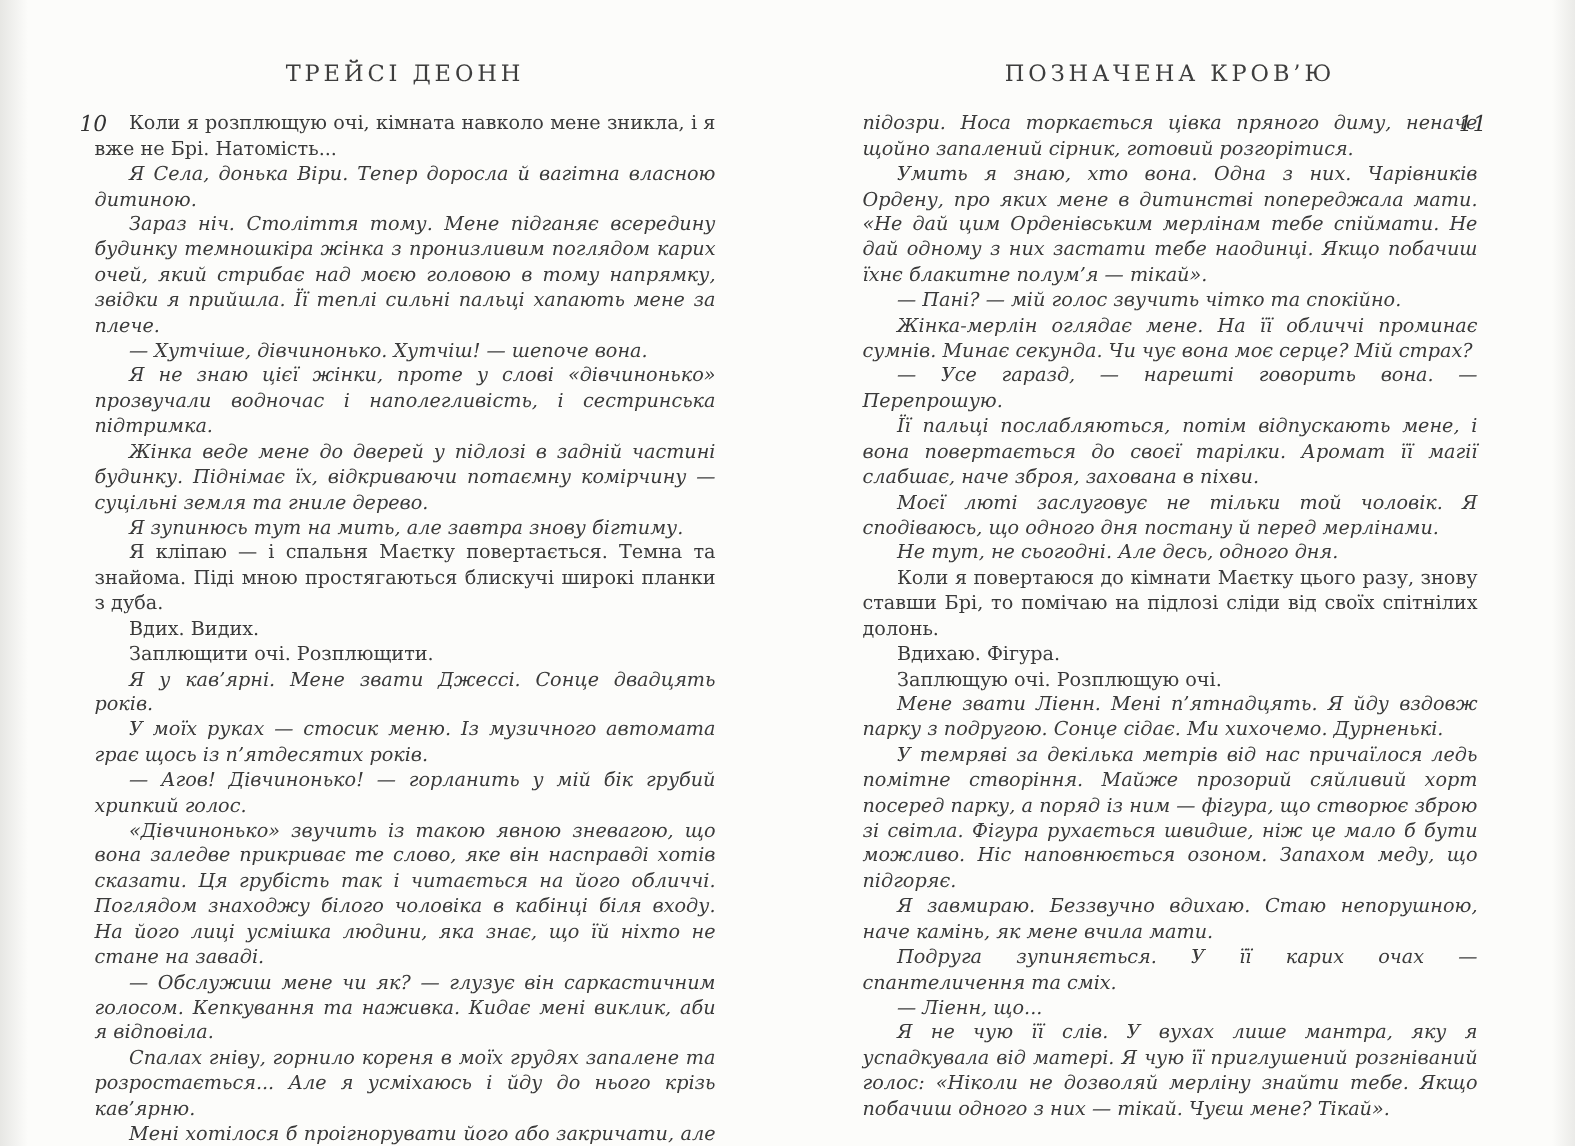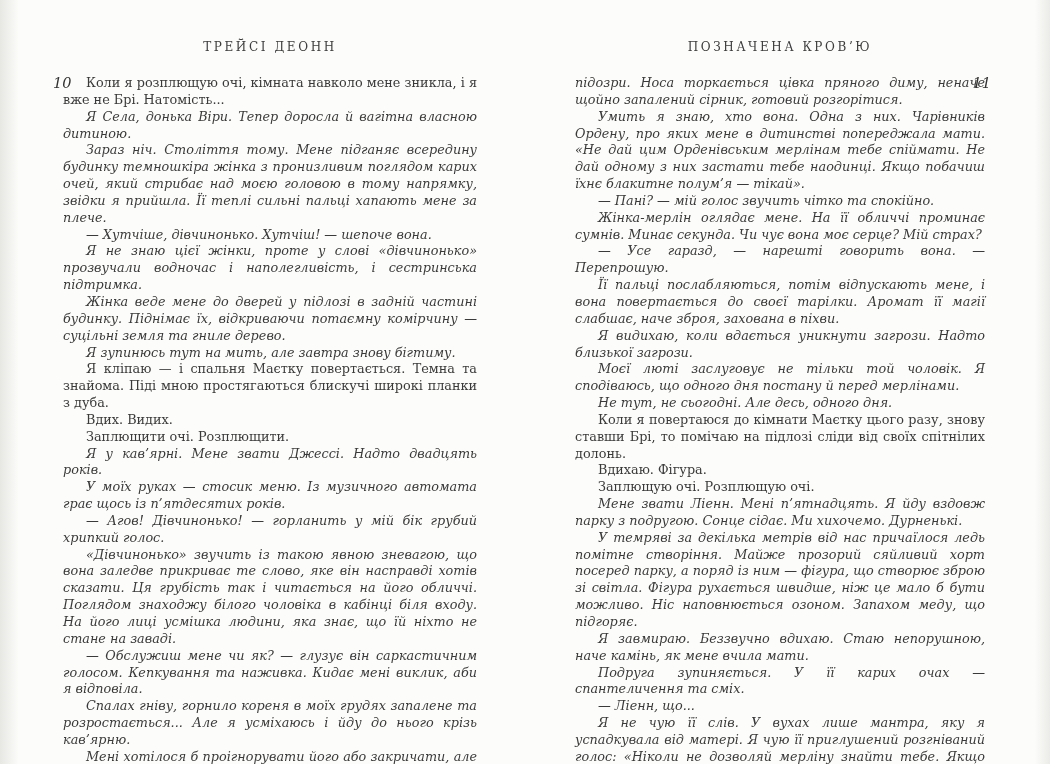--- a/index.html
+++ b/index.html
@@ -17,21 +17,21 @@
   .edge-right { right: 0; width: 18px; background: linear-gradient(to left,  rgba(120,120,112,0.13), rgba(120,120,112,0) 85%); }
 
   .page { position: absolute; top: 40px; }
   .page-left  { left: 63px;  width: 414px; }
   .page-right { left: 575px; width: 410px; }
 
   .running-head { position: relative; height: 16px; margin-bottom: 19px; }
   .head-title {
     position: absolute; left: 0; right: 0;
     text-align: center;
-    font-size: 12px;
+    font-size: 15px;
     letter-spacing: 2.6px;
     color: #3d3d3d;
     white-space: nowrap;
   }
   .page-num {
     position: absolute; top: -1px;
     font-style: italic;
     font-size: 14.5px;
     color: #333;
     margin-top: 36px;
@@ -64,21 +64,21 @@
         <p class="para">Коли я розплющую очі, кімната навколо мене зникла, і я вже не Брі. Натомість...</p>
         <p class="para italic">Я Села, донька Віри. Тепер доросла й вагітна власною дитиною.</p>
         <p class="para italic">Зараз ніч. Століття тому. Мене підганяє всередину будинку темношкіра жінка з пронизливим поглядом карих очей, який стрибає над моєю головою в тому напрямку, звідки я прийшла. Її теплі сильні пальці хапають мене за плече.</p>
         <p class="para italic">— Хутчіше, дівчинонько. Хутчіш! — шепоче вона.</p>
         <p class="para italic">Я не знаю цієї жінки, проте у слові «дівчинонько» прозвучали водночас і наполегливість, і сестринська підтримка.</p>
         <p class="para italic">Жінка веде мене до дверей у підлозі в задній частині будинку. Піднімає їх, відкриваючи потаємну комірчину — суцільні земля та гниле дерево.</p>
         <p class="para italic">Я зупинюсь тут на мить, але завтра знову бігтиму.</p>
         <p class="para">Я кліпаю — і спальня Маєтку повертається. Темна та знайома. Піді мною простягаються блискучі широкі планки з дуба.</p>
         <p class="para">Вдих. Видих.</p>
         <p class="para">Заплющити очі. Розплющити.</p>
-        <p class="para italic">Я у кав’ярні. Мене звати Джессі. Надто двадцять років.</p>
+        <p class="para italic">Я у кав’ярні. Мене звати Джессі. Сонце двадцять років.</p>
         <p class="para italic">У моїх руках — стосик меню. Із музичного автомата грає щось із п’ятдесятих років.</p>
         <p class="para italic">— Агов! Дівчинонько! — горланить у мій бік грубий хрипкий голос.</p>
         <p class="para italic">«Дівчинонько» звучить із такою явною зневагою, що вона заледве прикриває те слово, яке він насправді хотів сказати. Ця грубість так і читається на його обличчі. Поглядом знаходжу білого чоловіка в кабінці біля входу. На його лиці усмішка людини, яка знає, що їй ніхто не стане на заваді.</p>
         <p class="para italic">— Обслужиш мене чи як? — глузує він саркастичним голосом. Кепкування та наживка. Кидає мені виклик, аби я відповіла.</p>
         <p class="para italic">Спалах гніву, горнило кореня в моїх грудях запалене та розростається... Але я усміхаюсь і йду до нього крізь кав’ярню.</p>
         <p class="para italic">Мені хотілося б проігнорувати його або закричати, але я не можу. Не тут, не сьогодні. Але десь, одного дня.</p>
       </div>
   </section>
 
   <section class="page page-right">
@@ -86,21 +86,20 @@
       <span class="head-title">ПОЗНАЧЕНА КРОВ’Ю</span>
       <span class="page-num num-right">11</span>
     </header>
     <div class="body-text">
         <p class="para italic no-indent">підозри. Носа торкається цівка пряного диму, неначе щойно запалений сірник, готовий розгорітися.</p>
         <p class="para italic">Умить я знаю, хто вона. Одна з них. Чарівників Ордену, про яких мене в дитинстві попереджала мати. «Не дай цим Орденівським мерлінам тебе спіймати. Не дай одному з них застати тебе наодинці. Якщо побачиш їхнє блакитне полум’я — тікай».</p>
         <p class="para italic">— Пані? — мій голос звучить чітко та спокійно.</p>
         <p class="para italic">Жінка-мерлін оглядає мене. На її обличчі проминає сумнів. Минає секунда. Чи чує вона моє серце? Мій страх?</p>
         <p class="para italic">— Усе гаразд, — нарешті говорить вона. — Перепрошую.</p>
         <p class="para italic">Її пальці послабляються, потім відпускають мене, і вона повертається до своєї тарілки. Аромат її магії слабшає, наче зброя, захована в піхви.</p>
-        <p class="para italic">Я видихаю, коли вдається уникнути загрози. Надто близької загрози.</p>
         <p class="para italic">Моєї люті заслуговує не тільки той чоловік. Я сподіваюсь, що одного дня постану й перед мерлінами.</p>
         <p class="para italic">Не тут, не сьогодні. Але десь, одного дня.</p>
         <p class="para">Коли я повертаюся до кімнати Маєтку цього разу, знову ставши Брі, то помічаю на підлозі сліди від своїх спітнілих долонь.</p>
         <p class="para">Вдихаю. Фігура.</p>
         <p class="para">Заплющую очі. Розплющую очі.</p>
         <p class="para italic">Мене звати Ліенн. Мені п’ятнадцять. Я йду вздовж парку з подругою. Сонце сідає. Ми хихочемо. Дурненькі.</p>
         <p class="para italic">У темряві за декілька метрів від нас причаїлося ледь помітне створіння. Майже прозорий сяйливий хорт посеред парку, а поряд із ним — фігура, що створює зброю зі світла. Фігура рухається швидше, ніж це мало б бути можливо. Ніс наповнюється озоном. Запахом меду, що підгоряє.</p>
         <p class="para italic">Я завмираю. Беззвучно вдихаю. Стаю непорушною, наче камінь, як мене вчила мати.</p>
         <p class="para italic">Подруга зупиняється. У її карих очах — спантеличення та сміх.</p>
         <p class="para italic">— Ліенн, що...</p>

